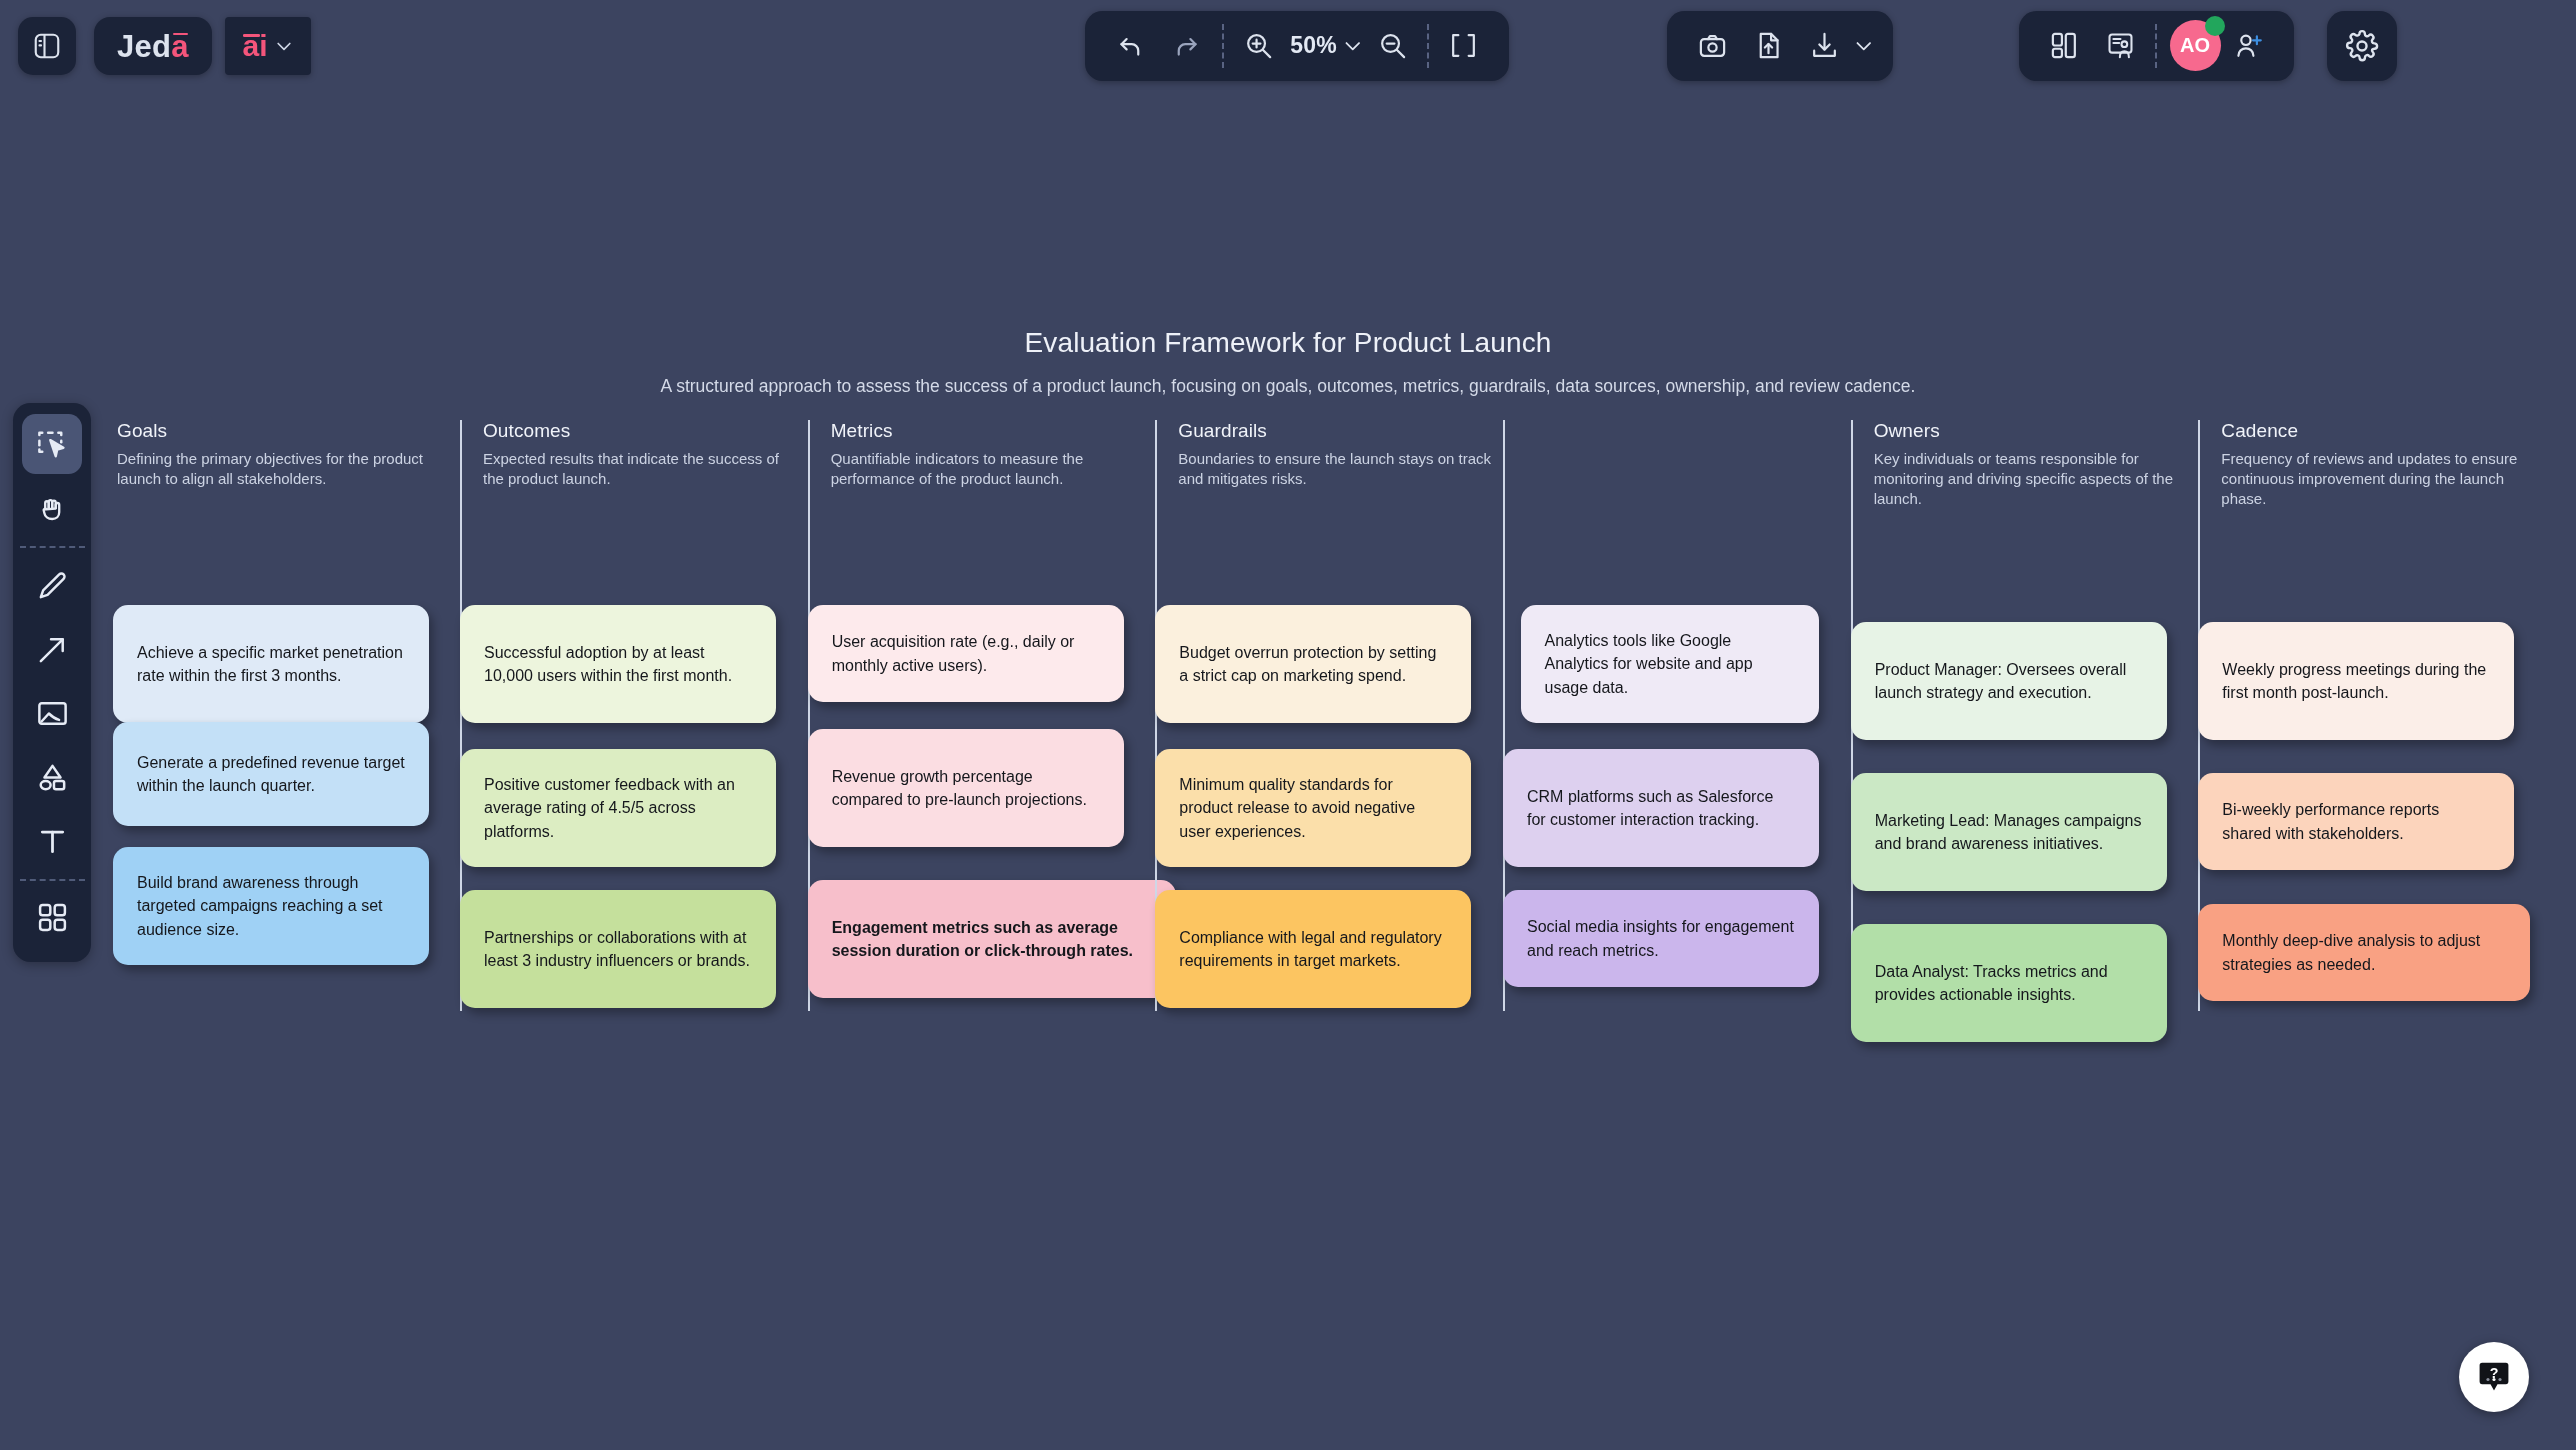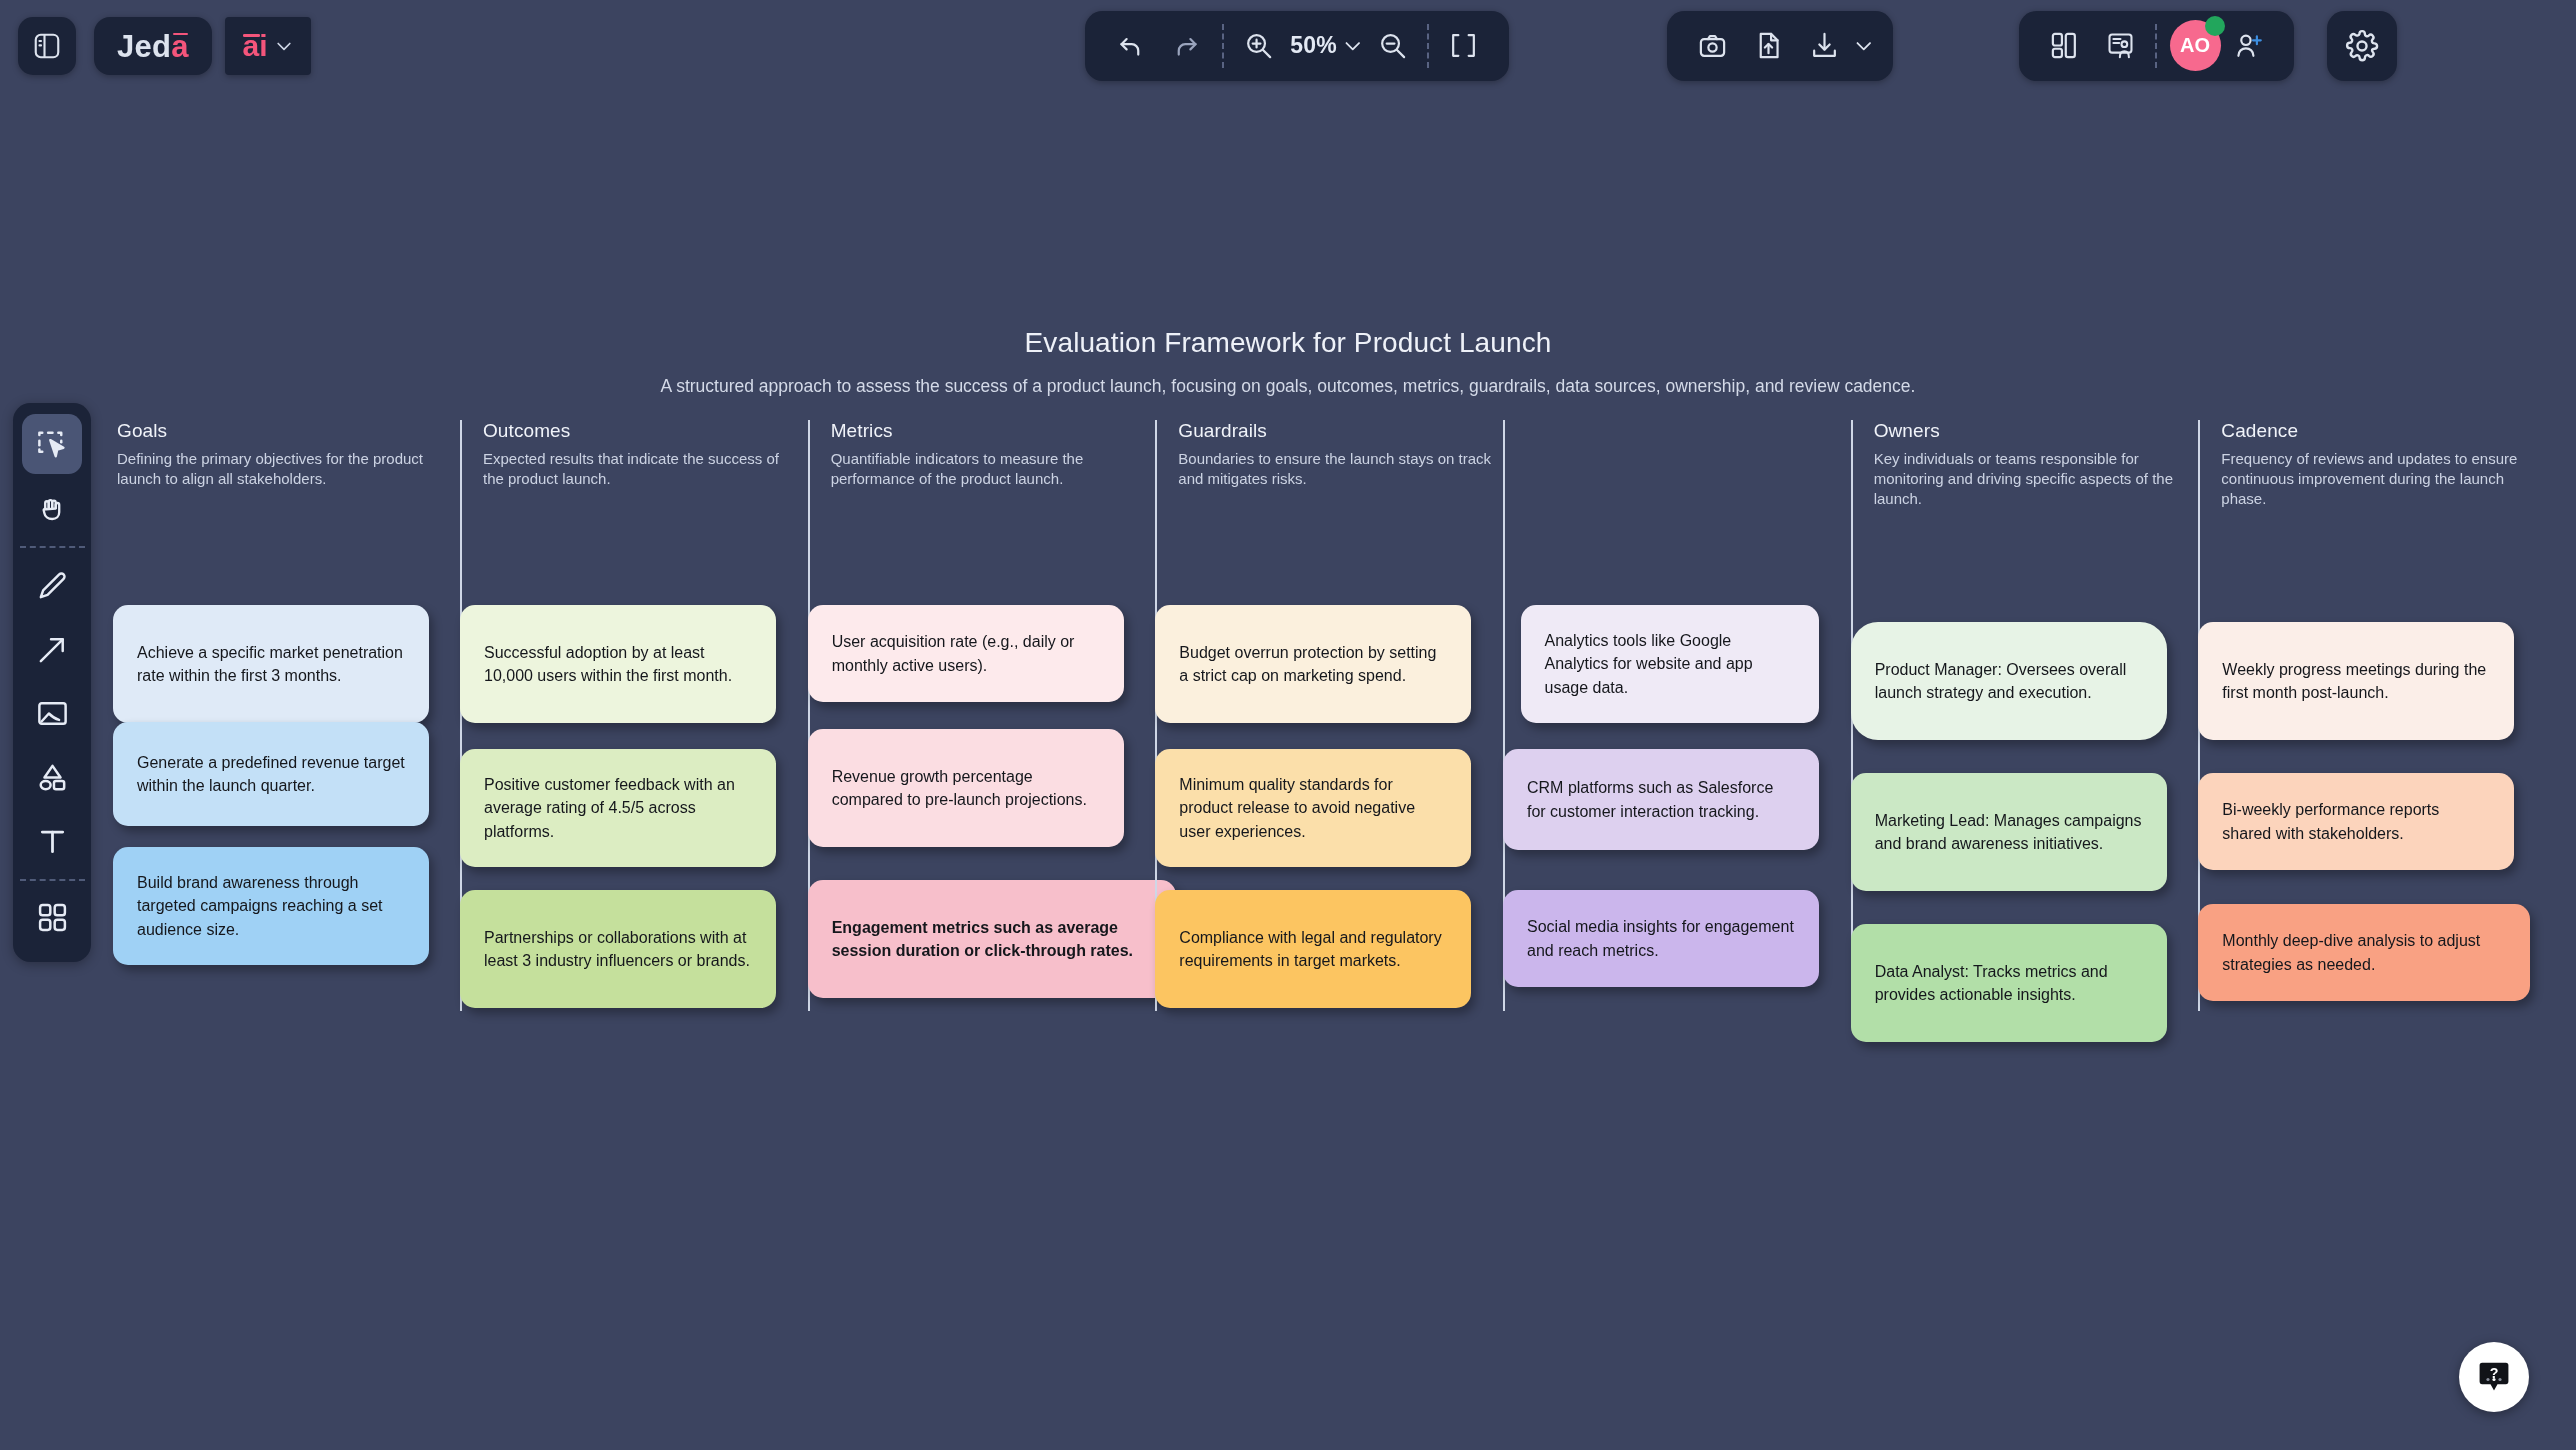--- a/index.html
+++ b/index.html
@@ -220,32 +220,32 @@
         <div class="cards">
           <div class="card" style="background: rgb(251, 240, 221); position: absolute; top: 64px; height: 118px; left: 0px; width: 316px;">Budget overrun protection by setting a strict cap on marketing spend.</div>
           <div class="card" style="background: rgb(251, 223, 170); position: absolute; top: 208px; height: 118px; left: 0px; width: 316px;">Minimum quality standards for product release to avoid negative user experiences.</div>
           <div class="card" style="background: rgb(252, 197, 97); position: absolute; top: 349px; height: 118px; left: 0px; width: 316px;">Compliance with legal and regulatory requirements in target markets.</div>
         </div>
       </div>
       <div class="col">
         <div class="col-divider"></div>
         <div class="cards">
           <div class="card" style="background: rgb(239, 234, 246); position: absolute; top: 64px; height: 118px; left: 17.5px; width: 298px;">Analytics tools like Google Analytics for website and app usage data.</div>
-          <div class="card" style="background: rgb(221, 208, 239); position: absolute; top: 208px; height: 101px; left: 0px; width: 316px;">CRM platforms such as Salesforce for customer interaction tracking.</div>
+          <div class="card" style="background: rgb(221, 208, 239); position: absolute; top: 208px; height: 118px; left: 0px; width: 316px;">CRM platforms such as Salesforce for customer interaction tracking.</div>
           <div class="card" style="background: rgb(203, 182, 236); position: absolute; top: 349px; height: 97px; left: 0px; width: 316px;">Social media insights for engagement and reach metrics.</div>
         </div>
       </div>
       <div class="col">
         <div class="col-divider"></div>
         <div class="col-head">
           <div class="col-title">Owners</div>
           <div class="col-desc">Key individuals or teams responsible for monitoring and driving specific aspects of the launch.</div>
         </div>
         <div class="cards">
-          <div class="card" style="background: rgb(231, 243, 230); position: absolute; top: 81px; height: 118px; left: 0px; width: 316px; border-radius: 27px;">Product Manager: Oversees overall launch strategy and execution.</div>
+          <div class="card" style="background: rgb(231, 243, 230); position: absolute; top: 81px; height: 118px; left: 0px; width: 316px;">Product Manager: Oversees overall launch strategy and execution.</div>
           <div class="card" style="background: rgb(203, 232, 197); position: absolute; top: 232px; height: 118px; left: 0px; width: 316px;">Marketing Lead: Manages campaigns and brand awareness initiatives.</div>
           <div class="card" style="background: rgb(178, 223, 168); position: absolute; top: 383px; height: 118px; left: 0px; width: 316px;">Data Analyst: Tracks metrics and provides actionable insights.</div>
         </div>
       </div>
       <div class="col">
         <div class="col-divider"></div>
         <div class="col-head">
           <div class="col-title">Cadence</div>
           <div class="col-desc">Frequency of reviews and updates to ensure continuous improvement during the launch phase.</div>
         </div>

